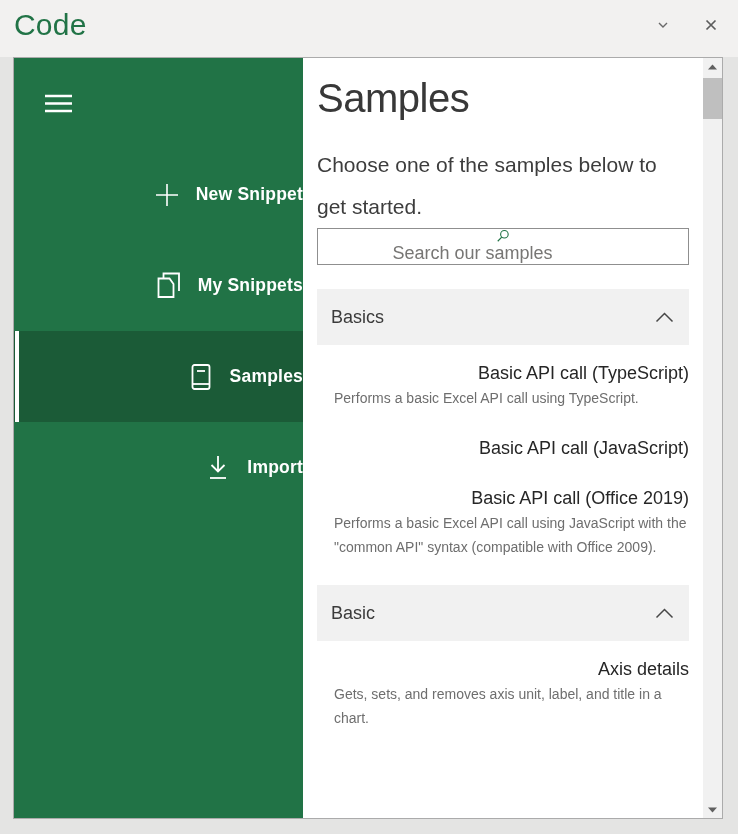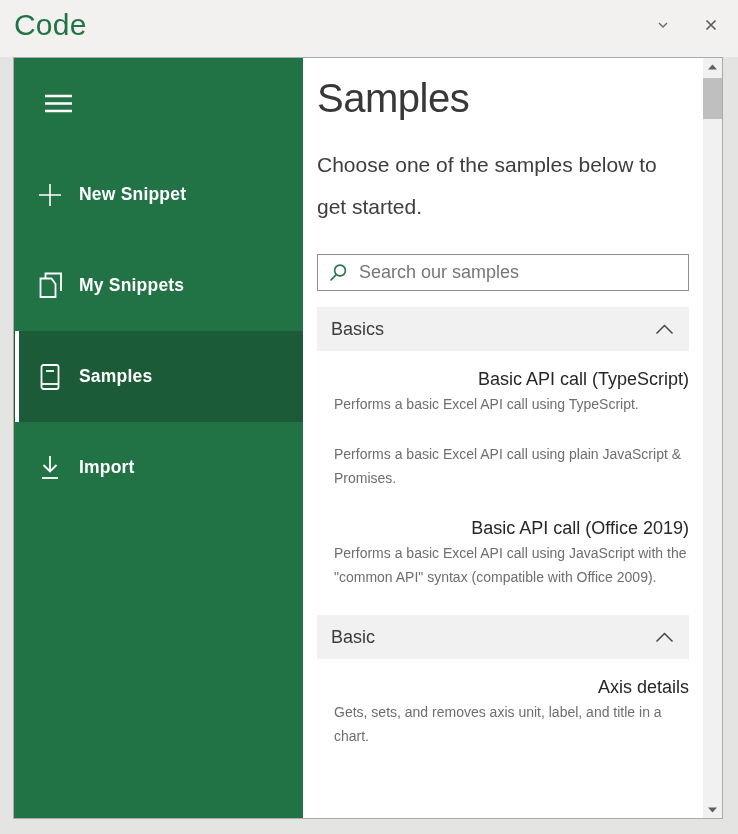--- a/index.html
+++ b/index.html
@@ -37,21 +37,21 @@
   
   .sidebar {
     position:absolute; left:0; top:0; width:289px; height:100%;
     background:#217346;
   }
   .side-menu-btn {
     height:91px; display:flex; align-items:center; padding-left:31px;
   }
   .side-item {
     height:91px; display:flex; align-items:center; padding-left:23px;
-    color:#ffffff; position:relative;
+    color:#ffffff; position:relative;justify-content:flex-end;
   }
   .side-item .icon { width:26px; height:28px; display:flex; align-items:center; justify-content:center; }
   .side-item .label {
     margin-left:16px; font-size:17.5px; font-weight:600; letter-spacing:.2px;
   }
   .side-item.selected { background:#1b5b37; }
   .side-item.selected::before {
     content:""; position:absolute; left:1px; top:0; bottom:0; width:4px; background:#ffffff;
   }
 
@@ -62,31 +62,31 @@
   }
   .page-heading {
     font-size:40px; font-weight:300; color:#383838; line-height:48px;
     letter-spacing:-.5px;
   }
   .intro {
     margin-top:22px; font-size:21px; line-height:42px; color:#3d3d3d;
     max-width:350px; font-weight:400;
   }
   .searchbox {
-    margin-top:26px; height:37px; border:1px solid #8f8f8f; background:#fff;
-    display:flex; align-items:center; padding:0 10px;
+    height:37px; border:1px solid #8f8f8f; background:#fff;
+    display:flex; align-items:center; padding:0 10px;flex-direction:column;
   }
   .searchbox input {
     flex:1; border:none; outline:none; font-size:18px; color:#333;
     margin-left:11px; font-family:inherit; background:transparent;
   }
   .searchbox input::placeholder { color:#777674; opacity:1; }
 
   .section-header {
-    margin-top:16px; height:44px; background:#f1f1f1;
+    margin-top:24px; height:56px; background:#f1f1f1;
     display:flex; align-items:center; justify-content:space-between;
     padding:0 15px 0 14px;
   }
   .section-header .sec-title { font-size:18px; color:#3b3b3b; }
   .sample-item { margin:16px 0 26px 17px; max-width:356px; cursor:pointer; }
   .sample-item + .sample-item { margin-top:26px; }
   .sample-item .s-title { font-size:18px; color:#262626; line-height:24px;text-align:right; }
   .sample-item .s-desc  { font-size:14px; color:#6e6e6e; line-height:24px; margin-top:1px; }
 
   
@@ -189,21 +189,21 @@
         <path d="M1.5 9.5 L9.5 1.5 L17.5 9.5" fill="none" stroke="#474747" stroke-width="1.5"></path>
       </svg>
     </div>
 
     <div class="sample-item">
       <div class="s-title">Basic API call (TypeScript)</div>
       <div class="s-desc">Performs a basic Excel API call using TypeScript.</div>
     </div>
 
     <div class="sample-item">
-      <div class="s-desc">Performs a basic Excel API call using plain JavaScript &amp; Promises.</div>
+      <div class="s-title">Basic API call (JavaScript)</div>
     </div>
 
     <div class="sample-item">
       <div class="s-title">Basic API call (Office 2019)</div>
       <div class="s-desc">Performs a basic Excel API call using JavaScript with the "common API" syntax (compatible with Office 2009).</div>
     </div>
 
     <div class="section-header">
       <span class="sec-title">Basic</span>
       <svg width="19" height="11" viewBox="0 0 19 11">

